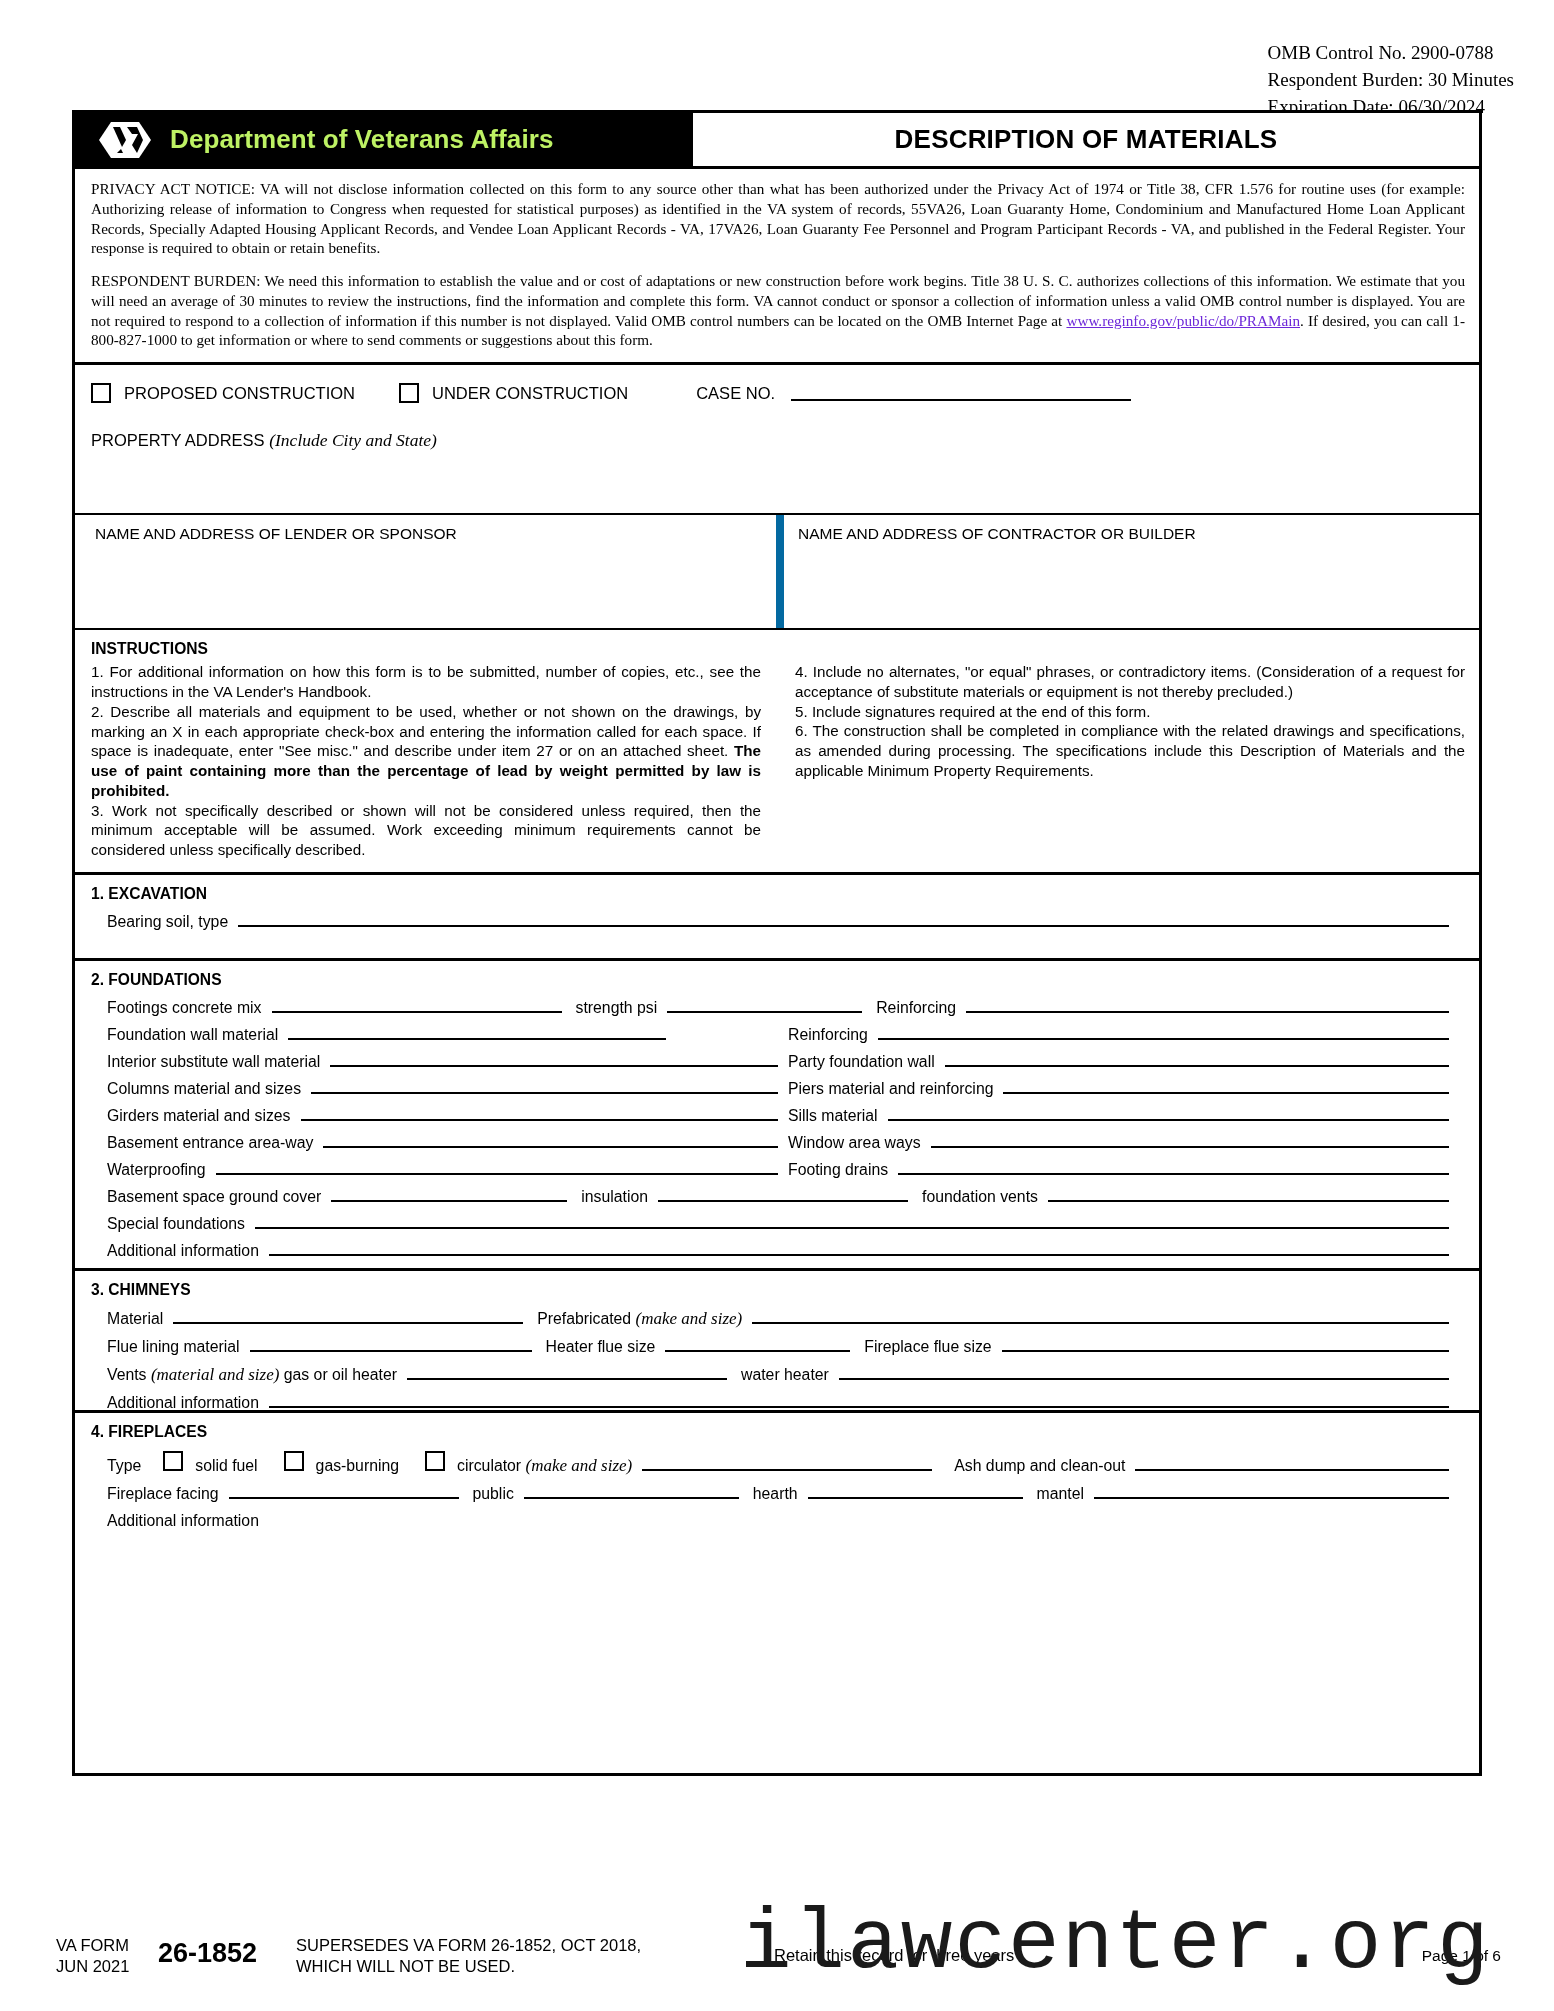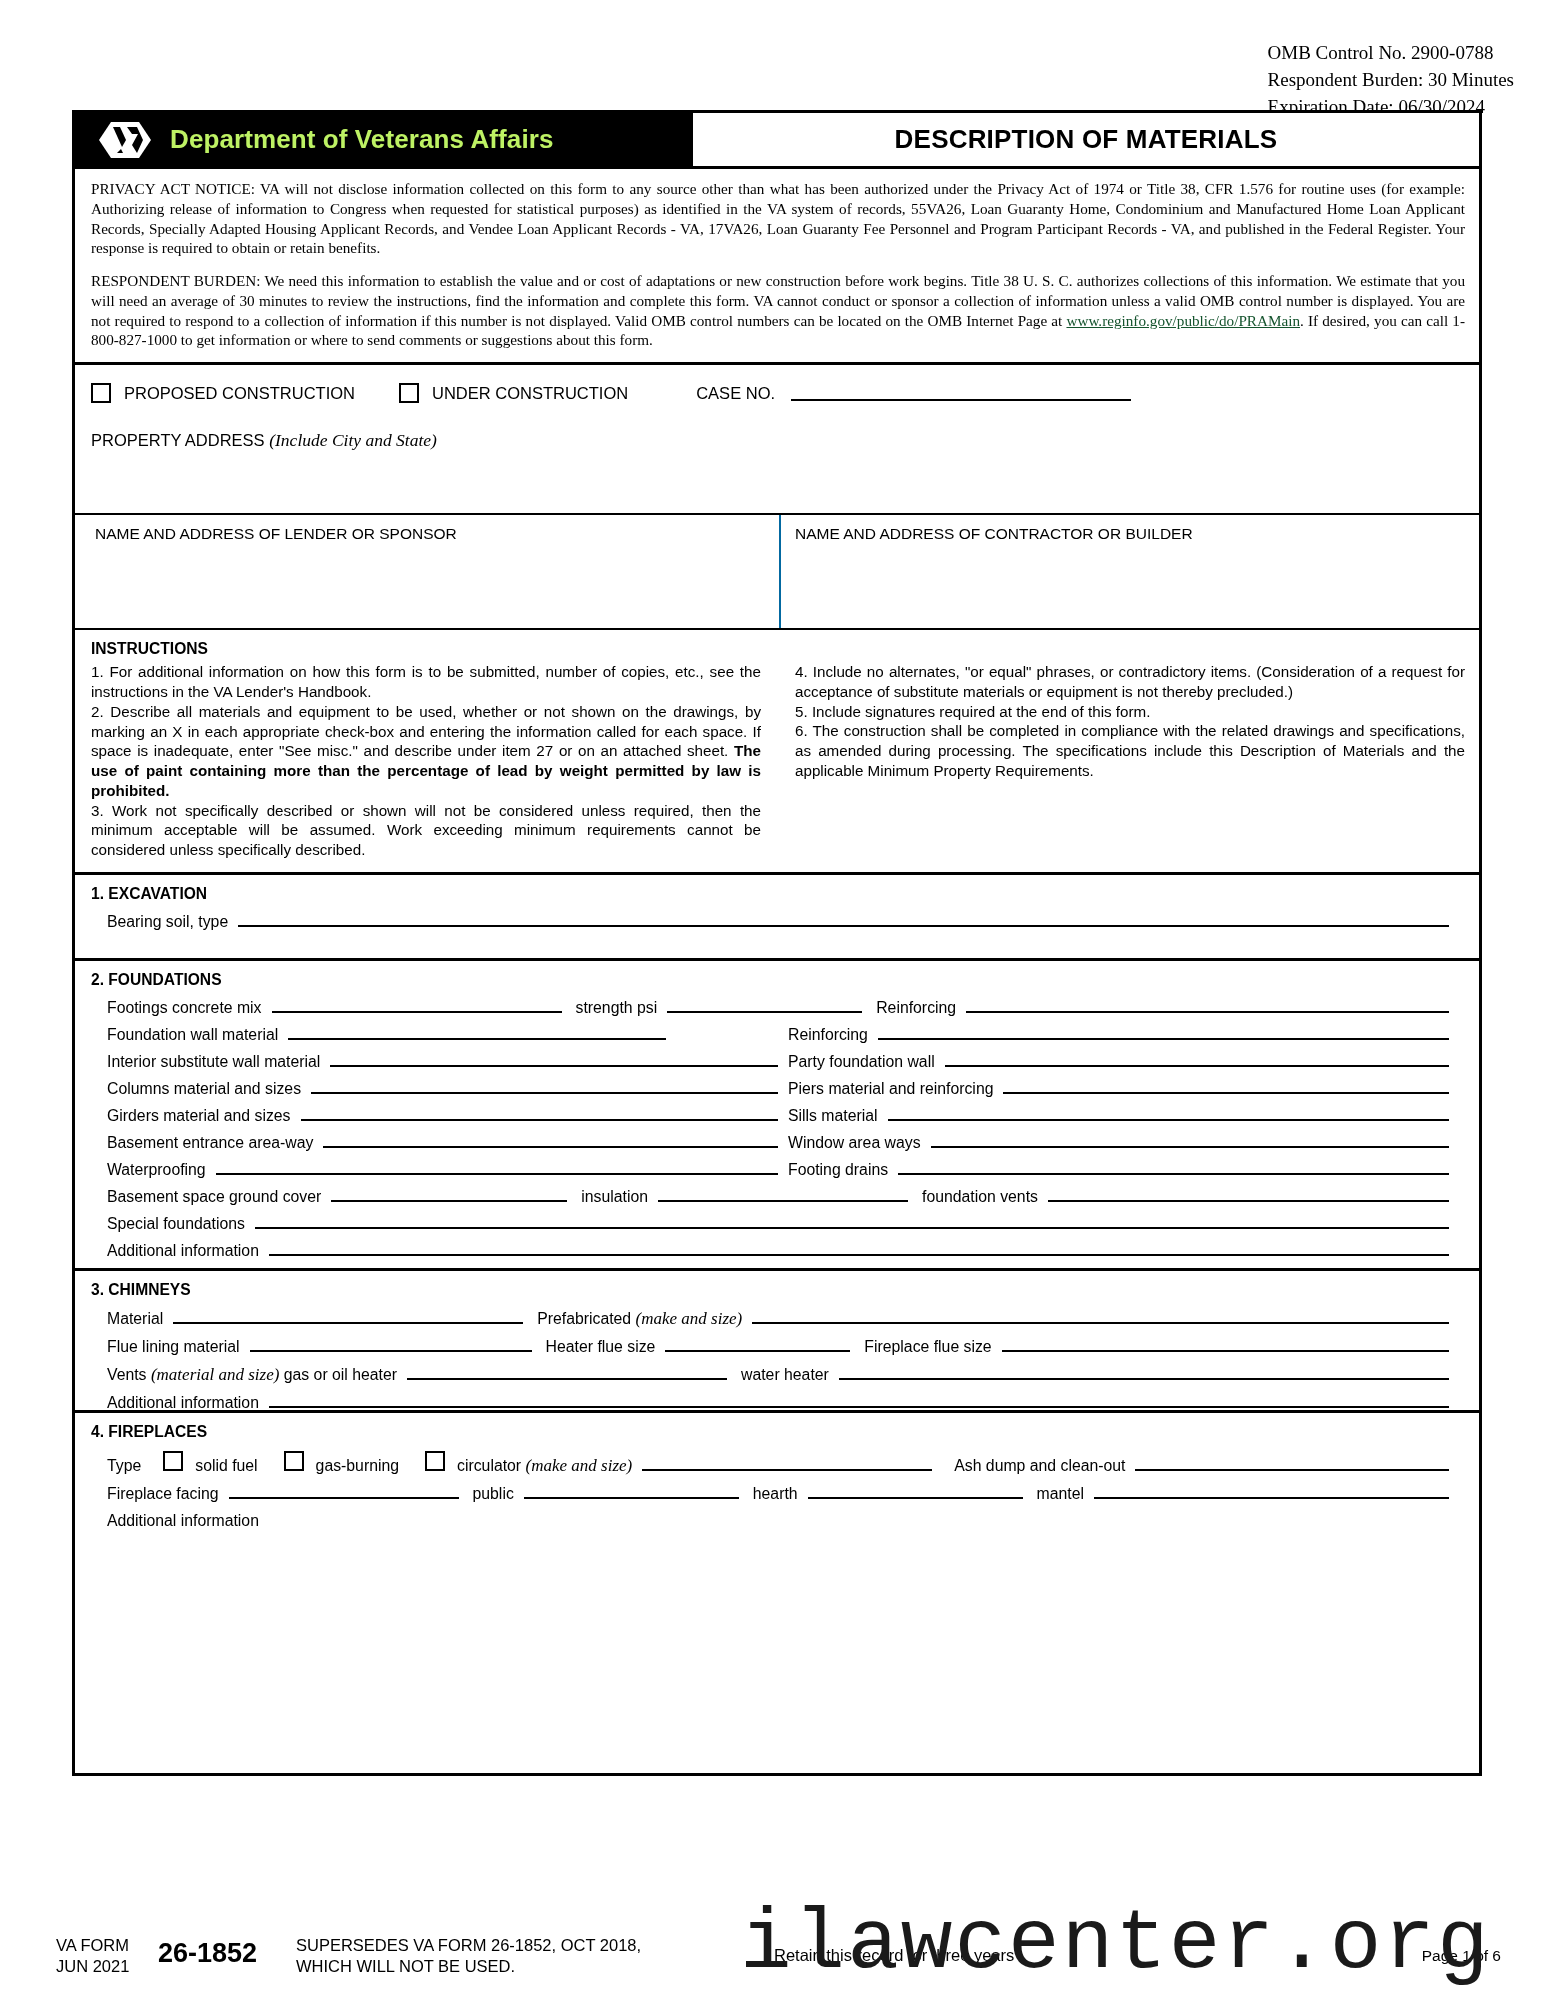--- a/index.html
+++ b/index.html
@@ -74,21 +74,21 @@
     padding: 10px 14px 12px 16px;
     border-bottom: 3px solid #000;
     font-family: "Liberation Serif", serif;
     font-size: 15.2px;
     line-height: 1.30;
     text-align: justify;
   }
   .notice p { margin: 0 0 13px 0; }
   .notice p:last-child { margin-bottom: 0; }
   .notice a {
-    color: #14532d;
+    color: #6d28d9;
     text-decoration: underline;
   }
 
   
   .constr {
     padding: 18px 16px 16px 16px;
     border-bottom: 2px solid #000;
     height: 150px;
     position: relative;
   }
@@ -123,21 +123,21 @@
   .two-box {
     display: flex;
     border-bottom: 2px solid #000;
     height: 115px;
   }
   .two-box > div {
     flex: 1;
     padding: 10px 14px;
     font-size: 15.5px;
   }
-  .two-box > div:first-child { border-right: 2px solid #0369a1; padding-left: 20px; }
+  .two-box > div:first-child { border-right: 8px solid #0369a1; padding-left: 20px; }
 
   
   .instr {
     display: flex;
     border-bottom: 3px solid #000;
     padding: 9px 14px 12px 16px;
   }
   .instr-col {
     flex: 1;
     font-size: 15.2px;

